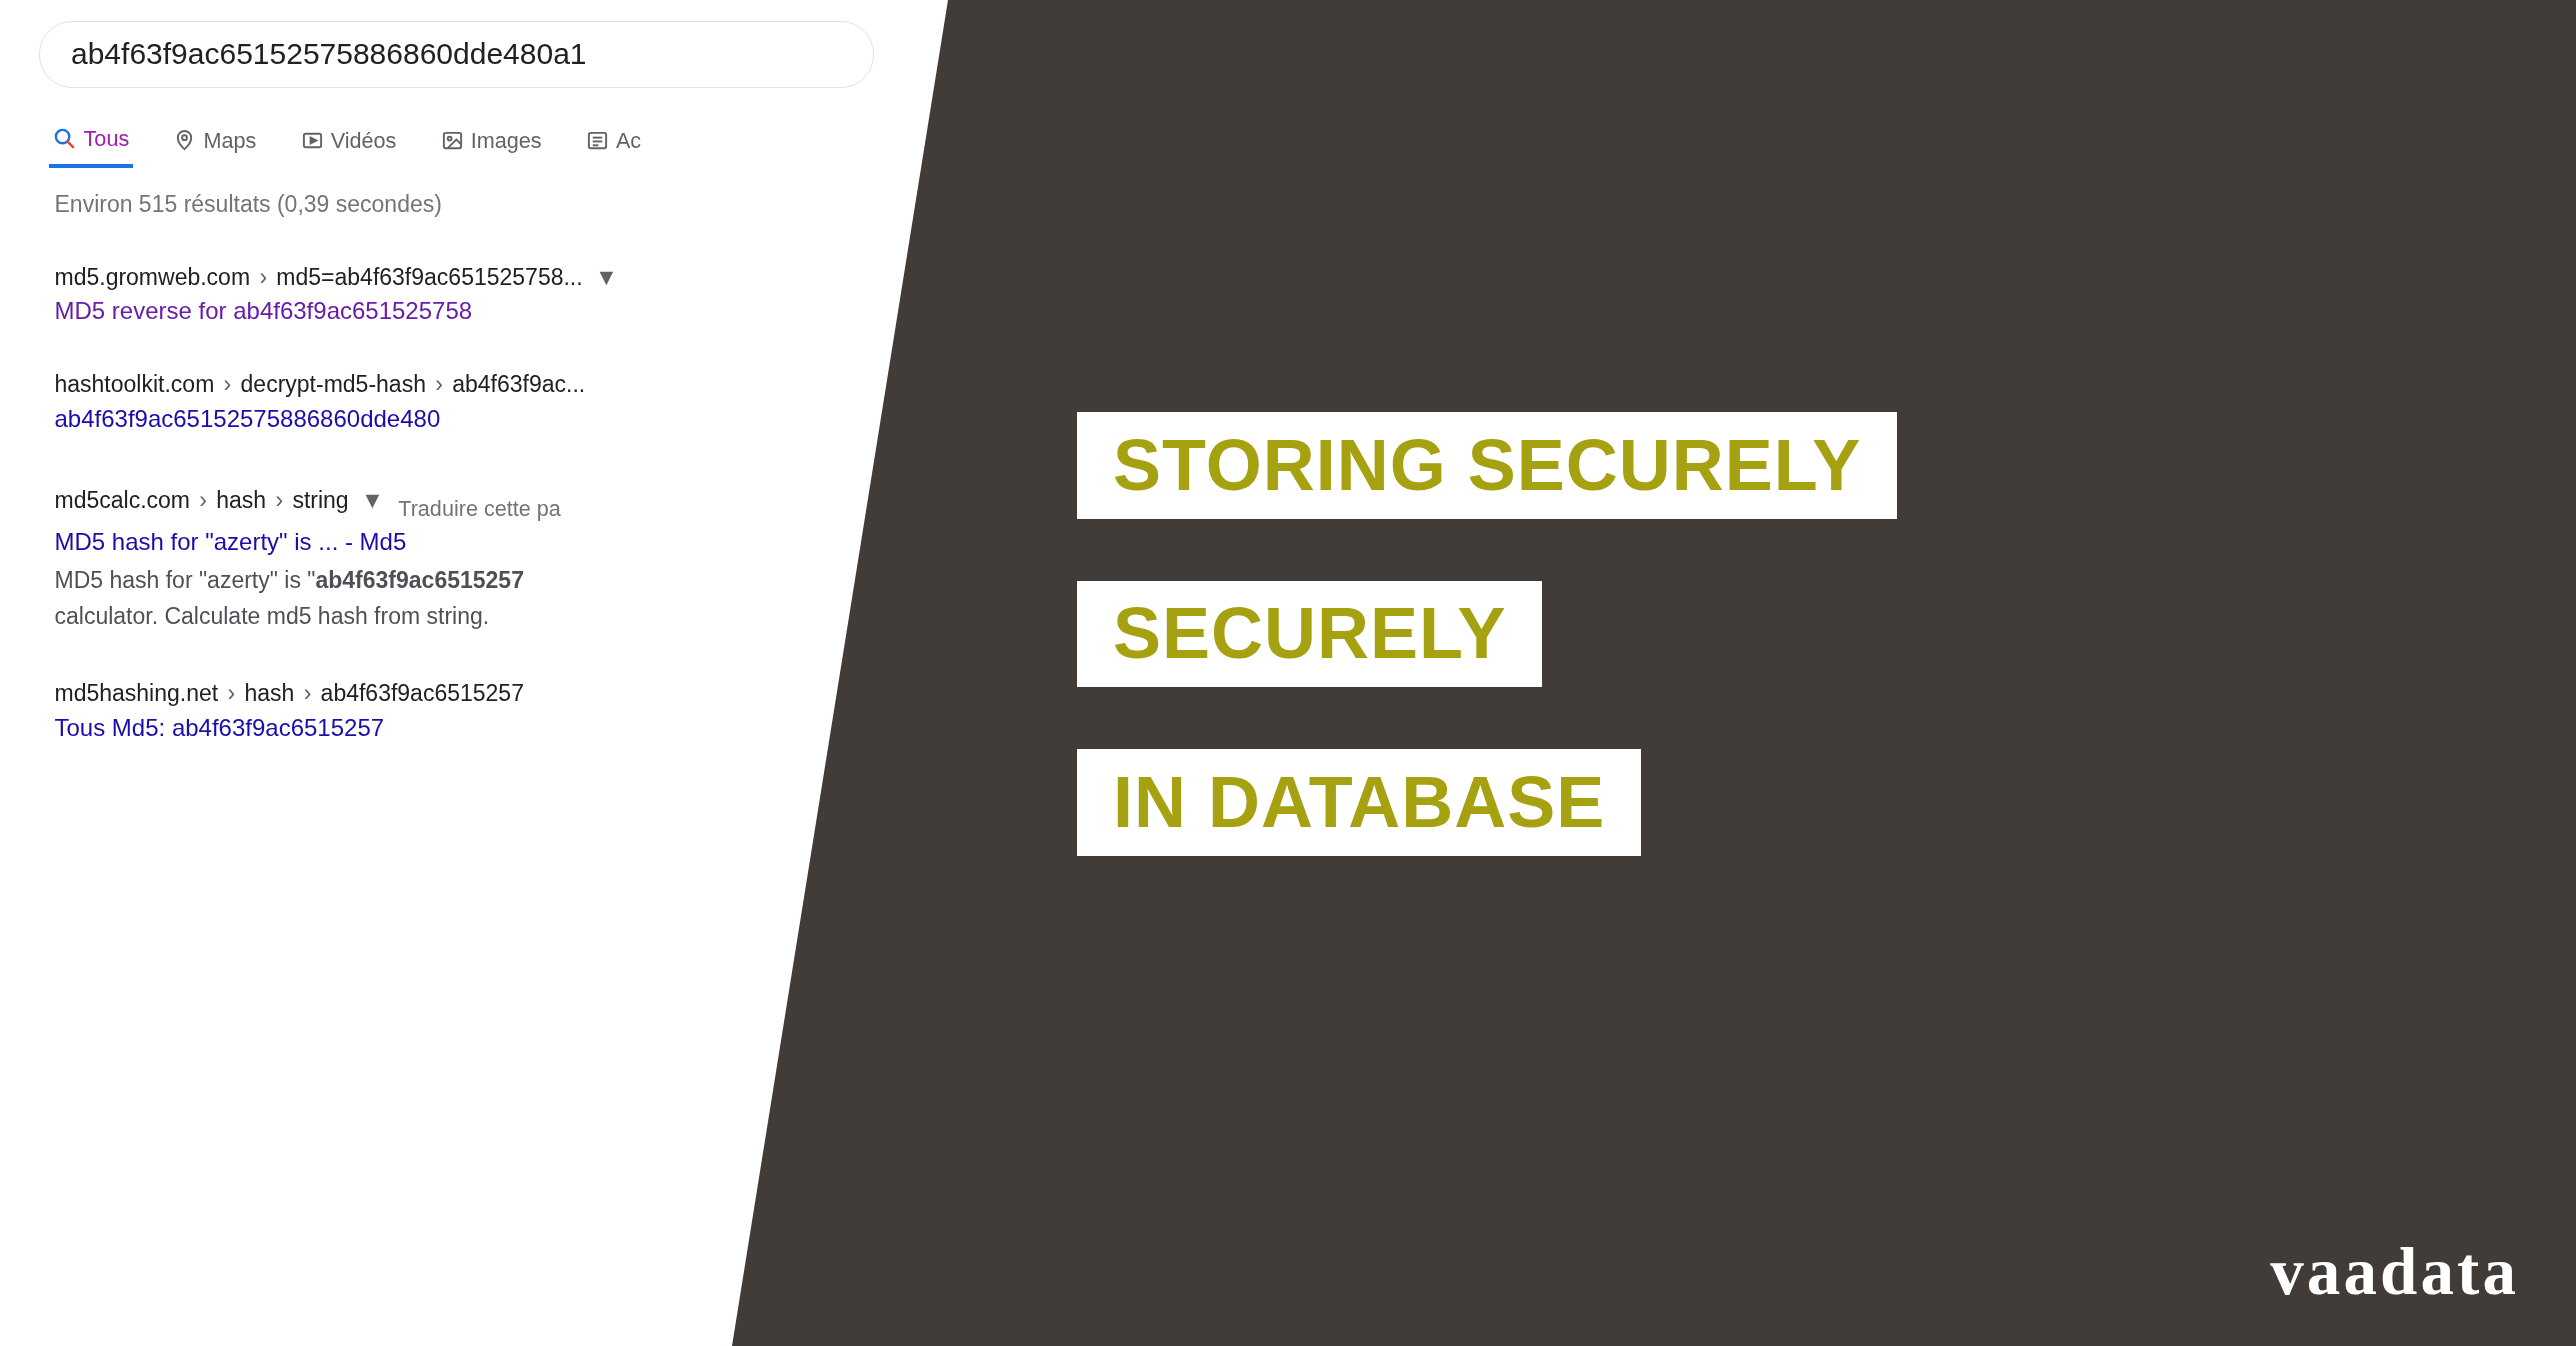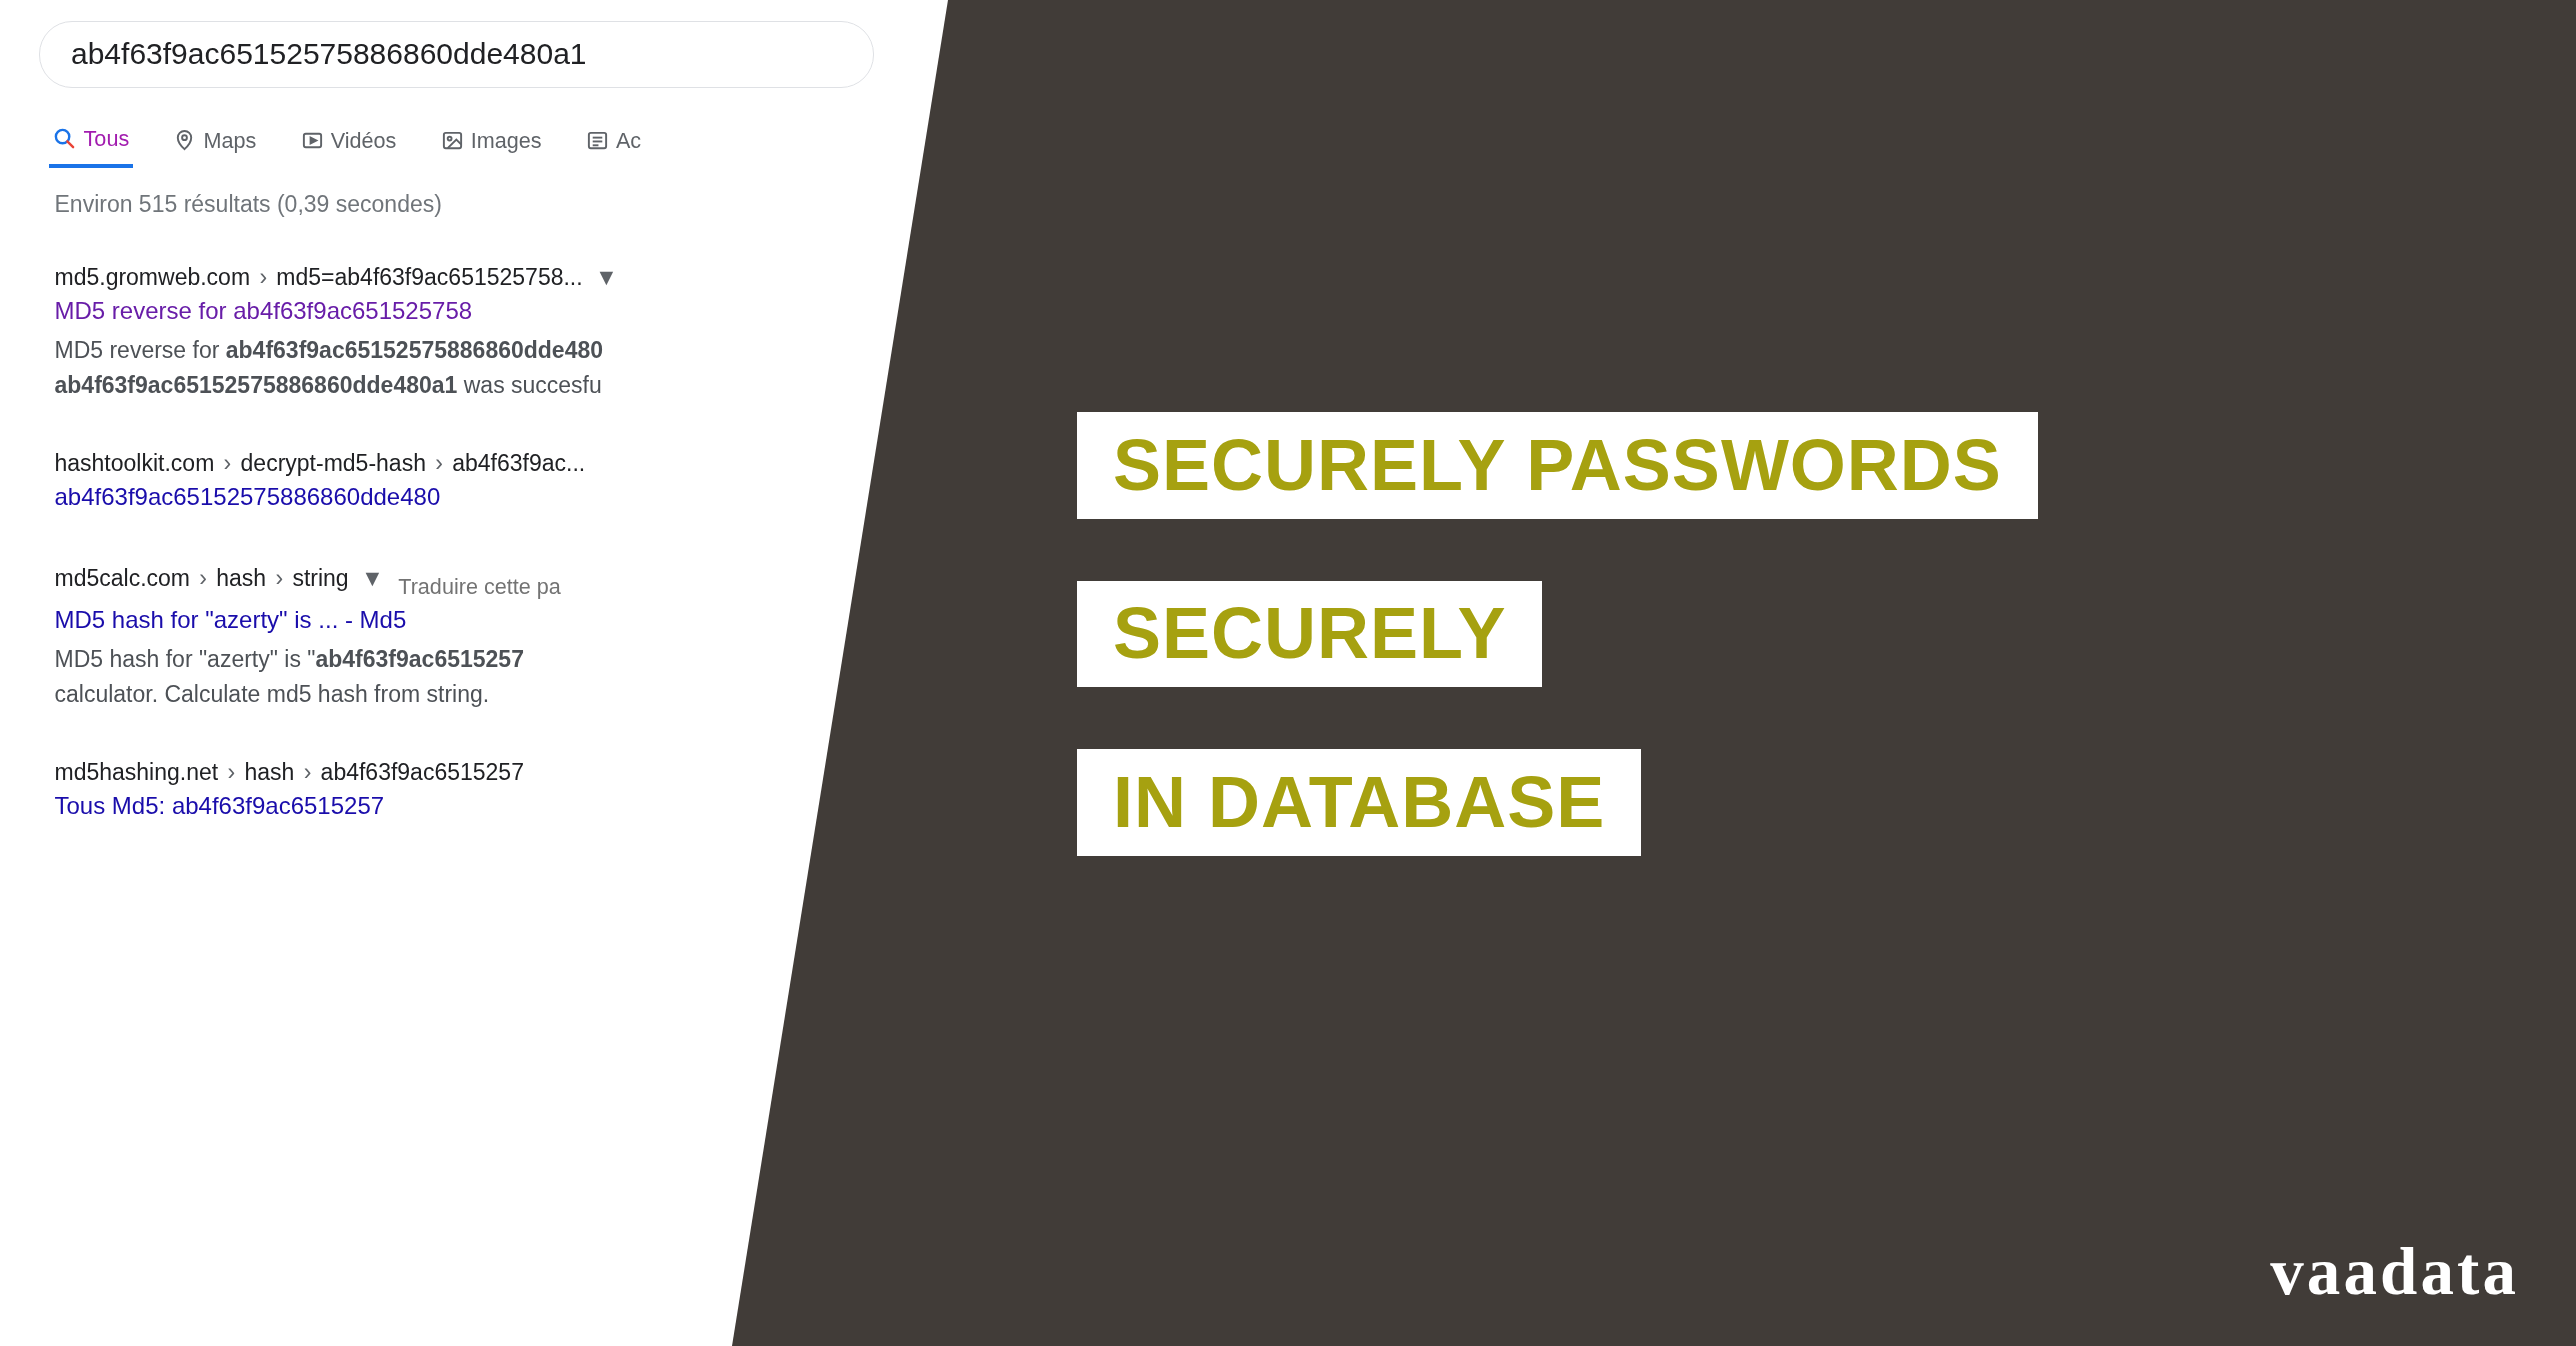--- a/index.html
+++ b/index.html
@@ -186,24 +186,20 @@
   <div class="results">
 
     <div class="result">
       <div class="breadcrumb">
         <span>md5.gromweb.com</span>
         <span class="sep">›</span>
         <span>md5=ab4f63f9ac651525758...</span>
         <span class="bc-arrow">▼</span>
       </div>
       <h3 class="result-title visited">MD5 reverse for ab4f63f9ac651525758</h3>
-      <div class="result-snippet">
-        <span>MD5 reverse for </span><b>ab4f63f9ac65152575886860dde480</b>
-        <span class="line2"><b>ab4f63f9ac65152575886860dde480a1</b><span> was succesfu</span></span>
-      </div>
     </div>
 
     <div class="result">
       <div class="breadcrumb">
         <span>hashtoolkit.com</span>
         <span class="sep">›</span>
         <span>decrypt-md5-hash</span>
         <span class="sep">›</span>
         <span>ab4f63f9ac...</span>
       </div>
@@ -235,19 +231,19 @@
         <span class="sep">›</span>
         <span>ab4f63f9ac6515257</span>
       </div>
       <h3 class="result-title">Tous Md5: ab4f63f9ac6515257</h3>
     </div>
 
   </div>
 </div>
 
 <div class="headline">
-  <span>SECURELY PASSWORDS</span>
+  <span>STORING SECURELY</span>
   <span>SECURELY</span>
   <span>IN DATABASE</span>
 </div>
 
 <div class="brand">vaadata</div>
 
 
 </body></html>

